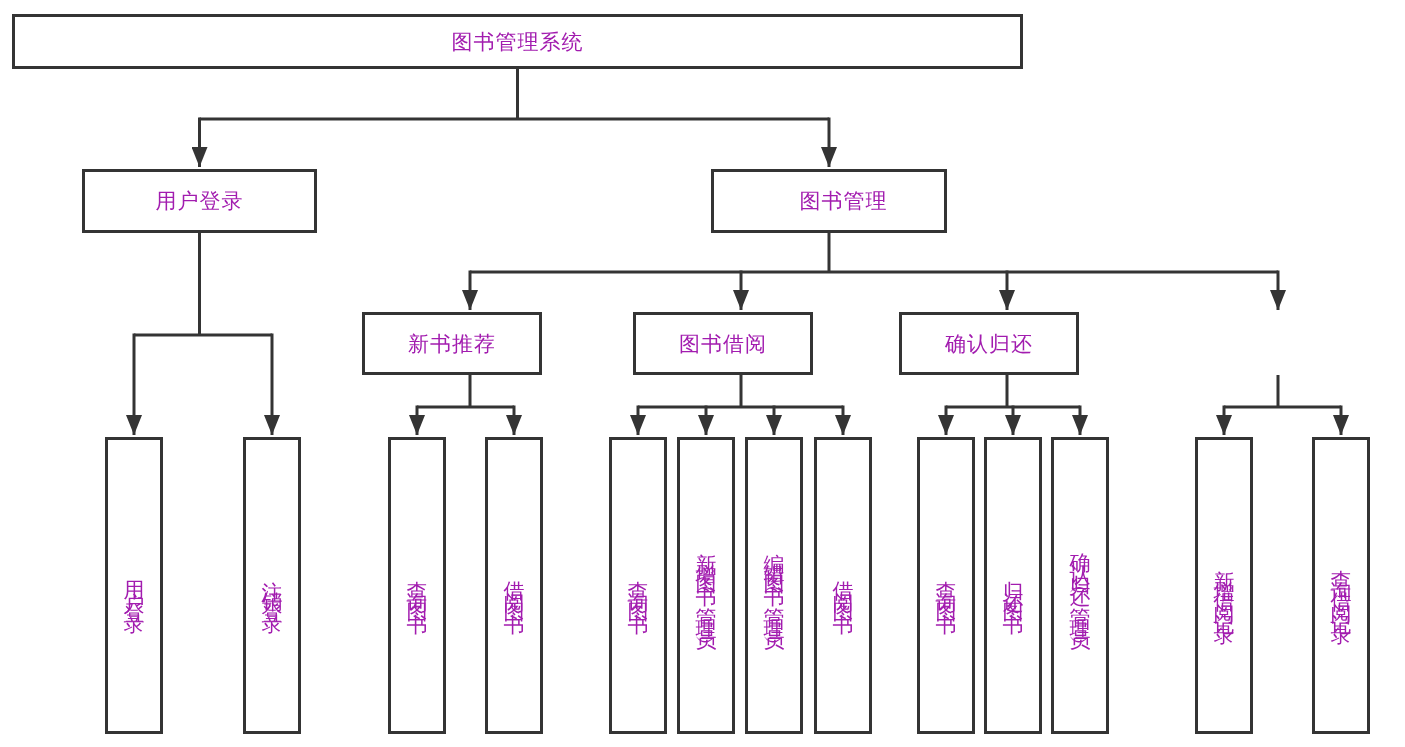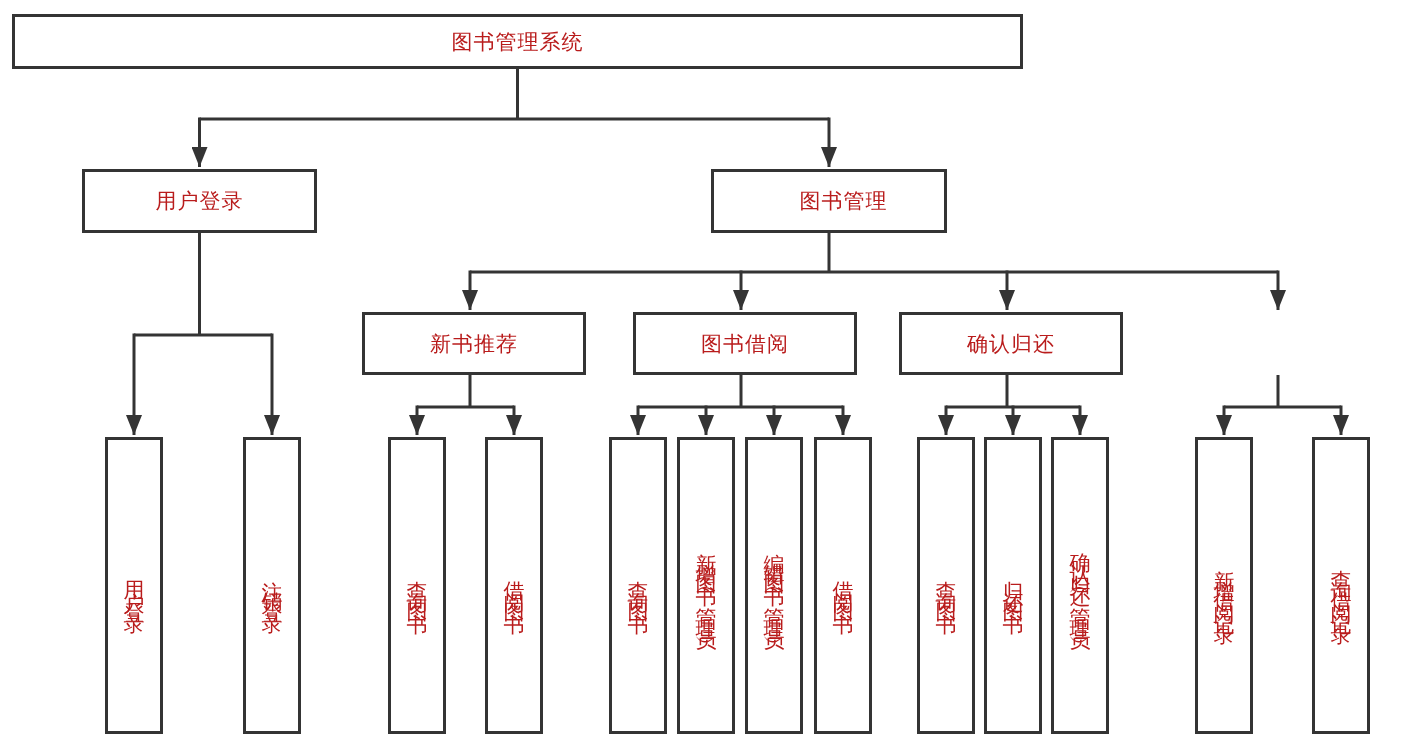--- a/index.html
+++ b/index.html
@@ -18,30 +18,30 @@
     z-index: 1;
   }
   .box {
     position: absolute;
     box-sizing: border-box;
     border: 3px solid #343434;
     background: #ffffff;
     display: flex;
     align-items: center;
     justify-content: center;
-    color: #b91c1c;
+    color: #a21caf;
     font-size: 21px;
     letter-spacing: 1px;
     z-index: 2;
     text-align: right;
   }
   .root  { left: 12px;  top: 14px;  width: 1011px; height: 55px; }
   .l2a   { left: 82px;  top: 169px; width: 235px;  height: 64px; }
   .l2b   { left: 711px; top: 169px; width: 236px;  height: 64px; padding-left: 29px; }
-  .l3    { top: 312px; width: 224px; height: 63px; }
+  .l3    { top: 312px; width: 180px; height: 63px; }
   .leaf  { top: 437px; width: 58px;  height: 297px; }
   .leaf .v {
     writing-mode: vertical-rl;
     text-orientation: mixed;
     letter-spacing: 11px;
     line-height: normal;
     white-space: nowrap;
   }
   .watermark {
     position: absolute;

